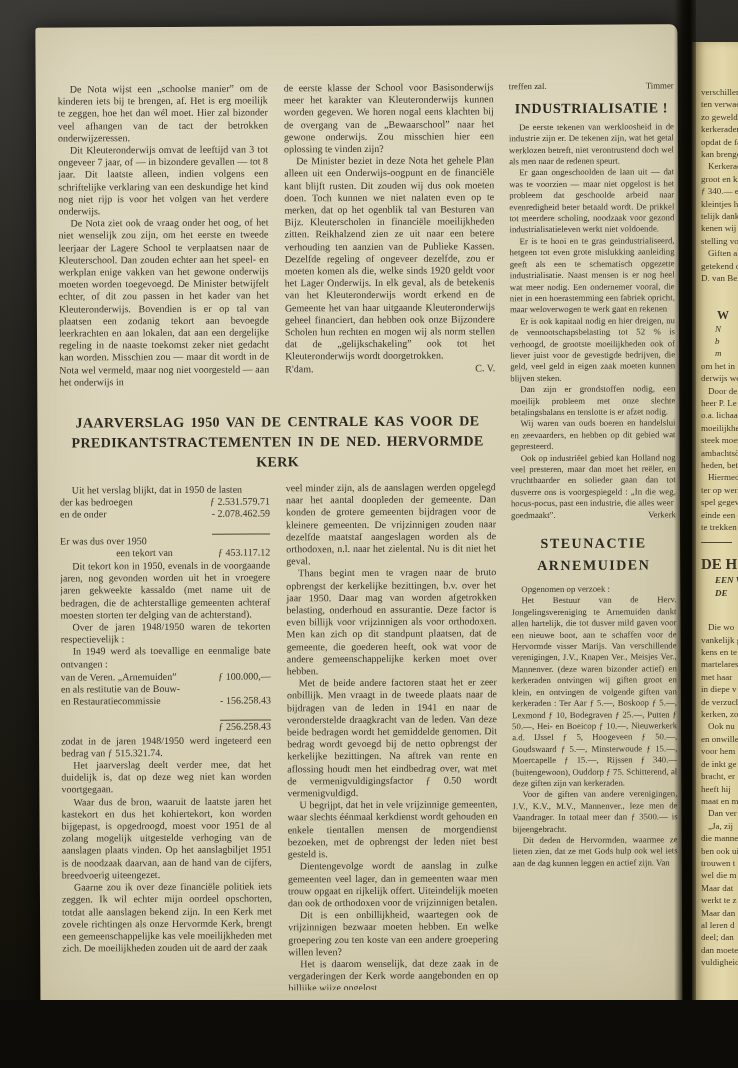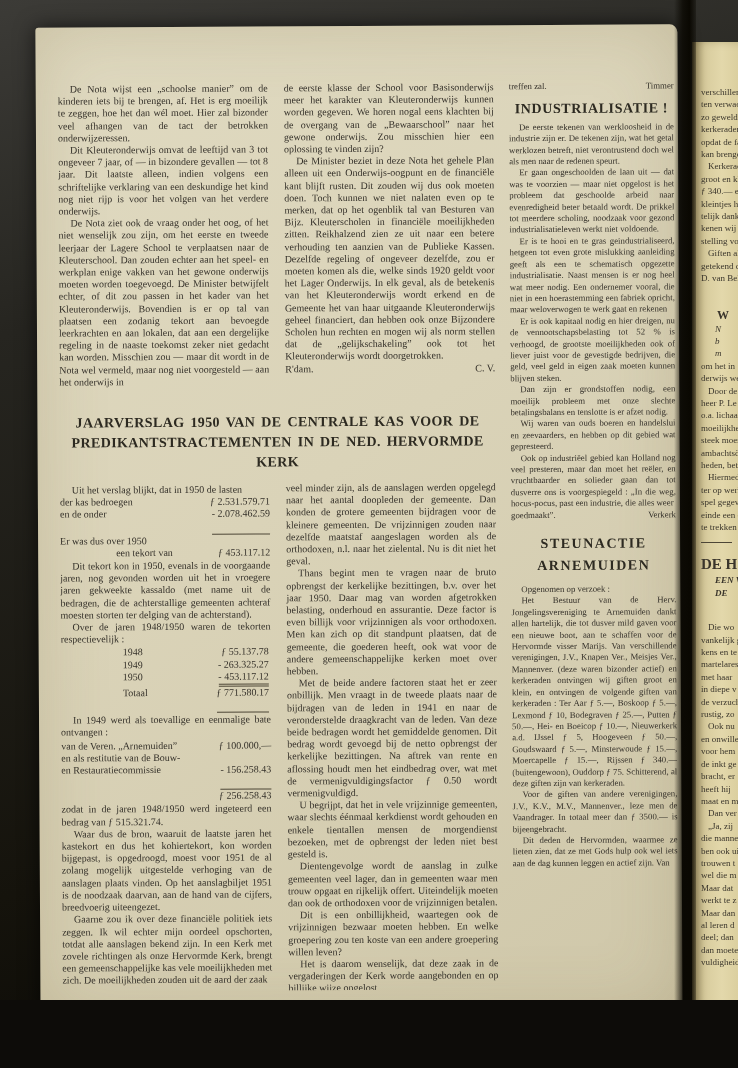--- a/index.html
+++ b/index.html
@@ -111,42 +111,20 @@
                   <span class="r"></span>
                 </div>
 
                 <div class="finrow push">
                   <span class="l">een tekort van</span>
                   <span class="r">ƒ  453.117.12</span>
                 </div>
               </div>
             <p class="p">Dit tekort kon in 1950, evenals in de voorgaande jaren, nog gevonden worden uit het in vroegere jaren gekweekte kassaldo (met name uit de bedragen, die de achterstallige gemeenten achteraf moesten storten ter delging van de achterstand).</p>
             <p class="p">Over de jaren 1948/1950 waren de tekorten respectievelijk :</p>
-            <div class="finblock years">
-
-                <div class="finrow">
-                  <span class="l">1948</span>
-                  <span class="r">ƒ  55.137.78</span>
-                </div>
-
-                <div class="finrow">
-                  <span class="l">1949</span>
-                  <span class="r">- 263.325.27</span>
-                </div>
-
-                <div class="finrow dbl">
-                  <span class="l">1950</span>
-                  <span class="r">- 453.117.12</span>
-                </div>
-
-                <div class="finrow rule">
-                  <span class="l">Totaal</span>
-                  <span class="r">ƒ 771.580.17</span>
-                </div>
-              </div>
             <p class="p">In 1949 werd als toevallige en eenmalige bate ontvangen :</p>
             <div class="finblock">
 
                 <div class="finrow">
                   <span class="l">van de Veren. „Arnemuiden”</span>
                   <span class="r">ƒ  100.000,—</span>
                 </div>
 
                 <div class="finrow">
                   <span class="l">en als restitutie van de Bouw-</span>
@@ -157,20 +135,21 @@
                   <span class="l">en Restauratiecommissie</span>
                   <span class="r">-  156.258.43</span>
                 </div>
 
                 <div class="finrow">
                   <span class="l"></span>
                   <span class="r">ƒ  256.258.43</span>
                 </div>
               </div>
             <p class="p noind">zodat in de jaren 1948/1950 werd ingeteerd een bedrag van ƒ 515.321.74.</p>
+            <p class="p">Het jaarverslag deelt verder mee, dat het duidelijk is, dat op deze weg niet kan worden voortgegaan.</p>
             <p class="p">Waar dus de bron, waaruit de laatste jaren het kastekort en dus het kohiertekort, kon worden bijgepast, is opgedroogd, moest voor 1951 de al zolang mogelijk uitgestelde verhoging van de aanslagen plaats vinden. Op het aanslagbiljet 1951 is de noodzaak daarvan, aan de hand van de cijfers, breedvoerig uiteengezet.</p>
             <p class="p">Gaarne zou ik over deze financiële politiek iets zeggen. Ik wil echter mijn oordeel opschorten, totdat alle aanslagen bekend zijn. In een Kerk met zovele richtingen als onze Hervormde Kerk, brengt een gemeenschappelijke kas vele moeilijkheden met zich. De moeilijkheden zouden uit de aard der zaak</p>
           </div>
           <div class="col bot-font">
 
           <p class="p noind">veel minder zijn, als de aanslagen werden opgelegd naar het aantal doopleden der gemeente. Dan konden de grotere gemeenten bijdragen voor de kleinere gemeenten. De vrijzinnigen zouden naar dezelfde maatstaf aangeslagen worden als de orthodoxen, n.l. naar het zielental. Nu is dit niet het geval.</p>
               <p class="p">Thans begint men te vragen naar de bruto opbrengst der kerkelijke bezittingen, b.v. over het jaar 1950. Daar mag van worden afgetrokken belasting, onderhoud en assurantie. Deze factor is even billijk voor vrijzinnigen als voor orthodoxen. Men kan zich op dit standpunt plaatsen, dat de gemeente, die goederen heeft, ook wat voor de andere gemeenschappelijke kerken moet over hebben.</p>
               <p class="p">Met de beide andere factoren staat het er zeer onbillijk. Men vraagt in de tweede plaats naar de bijdragen van de leden in 1941 en naar de veronderstelde draagkracht van de leden. Van deze beide bedragen wordt het gemiddelde genomen. Dit bedrag wordt gevoegd bij de netto opbrengst der kerkelijke bezittingen. Na aftrek van rente en aflossing houdt men het eindbedrag over, wat met de vermenigvuldigingsfactor ƒ 0.50 wordt vermenigvuldigd.</p>
               <p class="p">U begrijpt, dat het in vele vrijzinnige gemeenten, waar slechts éénmaal kerkdienst wordt gehouden en enkele tientallen mensen de morgendienst bezoeken, met de opbrengst der leden niet best gesteld is.</p>
               <p class="p">Dientengevolge wordt de aanslag in zulke gemeenten veel lager, dan in gemeenten waar men trouw opgaat en rijkelijk offert. Uiteindelijk moeten dan ook de orthodoxen voor de vrijzinnigen betalen.</p>
@@ -267,21 +246,21 @@
         <div class="sl i b ctr">EEN V.</div>
         <div class="sl i b ctr">DE</div>
         <div class="sl gap2"></div>
         <div class="sl ind">Die wo</div>
         <div class="sl">vankelijk g</div>
         <div class="sl">kens en te</div>
         <div class="sl">martelares</div>
         <div class="sl">met haar</div>
         <div class="sl">in diepe v</div>
         <div class="sl">de verzuch</div>
-        <div class="sl">rustig, zo</div>
+        <div class="sl">kerken, zo</div>
         <div class="sl ind">Ook nu</div>
         <div class="sl">en onwillel</div>
         <div class="sl">voor hem</div>
         <div class="sl">de inkt ge</div>
         <div class="sl">bracht, er</div>
         <div class="sl">heeft hij</div>
         <div class="sl">maat en m</div>
         <div class="sl ind">Dan ver</div>
         <div class="sl ind">„Ja, zij</div>
         <div class="sl">die manne</div>

